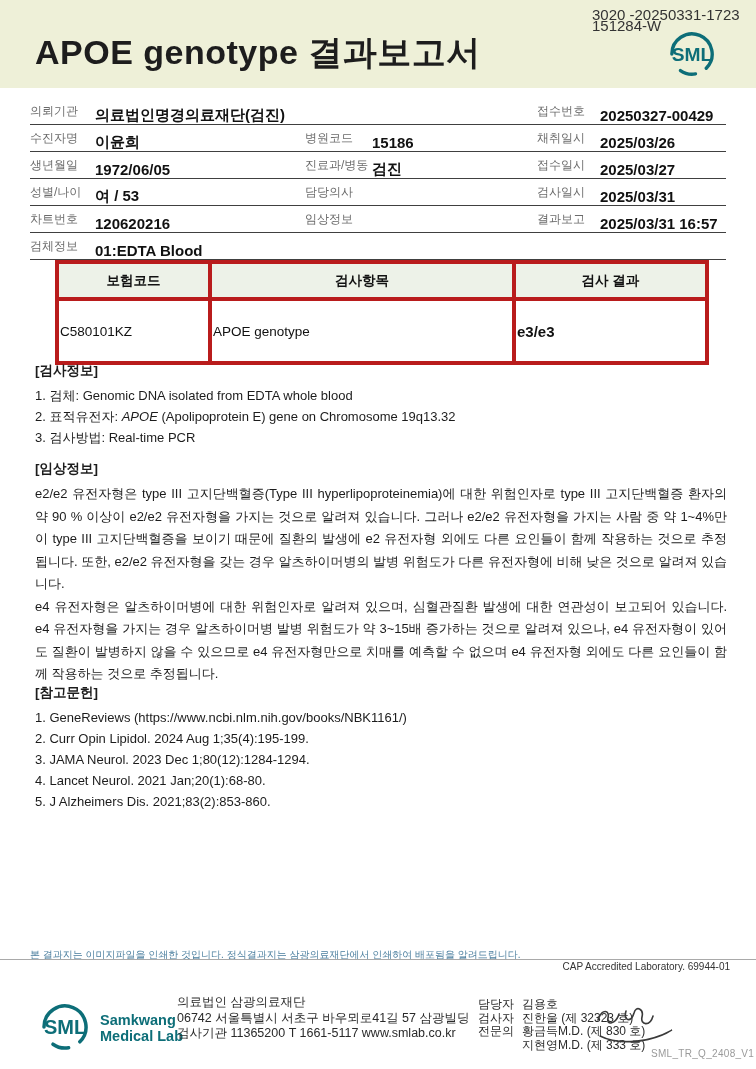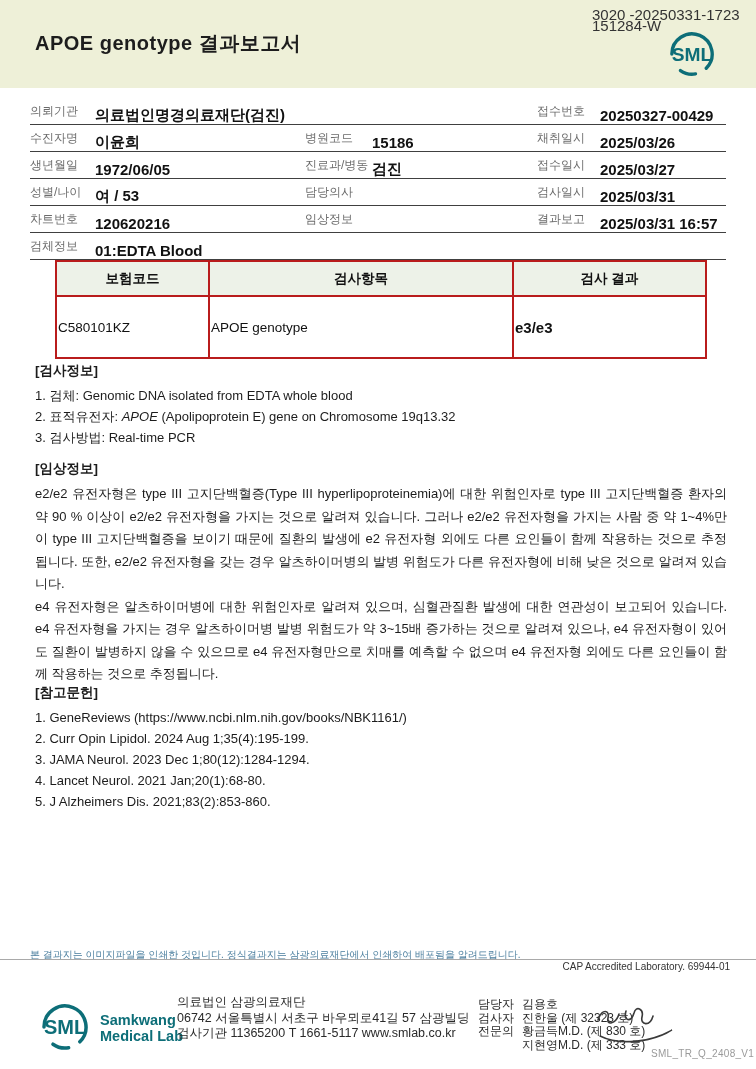--- a/index.html
+++ b/index.html
@@ -2,32 +2,32 @@
 <html><head>
 <meta charset="utf-8">
 <style>
   html,body{margin:0;padding:0;background:#fff;}
   .page{
     position:relative;width:756px;height:1069px;background:#ffffff;
     font-family:"Liberation Sans","DejaVu Sans",sans-serif;color:#1c1c1c;overflow:hidden;
   }
   
   .header{position:absolute;top:0;left:0;width:756px;height:88px;background:#eef0d8;}
-  .header .title{position:absolute;left:35px;top:30px;font-size:20px;font-weight:bold;color:#1d1d1d;letter-spacing:0.5px;}
+  .header .title{position:absolute;left:35px;top:30px;font-size:34px;font-weight:bold;color:#1d1d1d;letter-spacing:0.5px;}
   .doc-numbers{position:absolute;left:592px;top:9px;font-size:15px;line-height:11px;color:#333;}
   .logo-svg{position:absolute;}
   .header .logo-svg{left:668px;top:30px;width:48px;height:48px;}
   
   .patient-table{position:absolute;top:98px;left:30px;width:696px;}
   .p-row{display:grid;grid-template-columns:65px 210px 67px 165px 63px 1fr;align-items:center;height:26px;border-bottom:1px solid #404040;}
   .p-label{font-size:12px;color:#6b6b6b;white-space:nowrap;}
   .p-value{font-size:15px;color:#111;font-weight:bold;white-space:nowrap;margin-top:8px;}
   
   .result-table{position:absolute;top:260px;left:55px;width:650px;border-collapse:collapse;table-layout:fixed;}
-  .result-table th,.result-table td{border:2px solid #b91c1c;}
+  .result-table th,.result-table td{border:4px solid #b91c1c;}
   .result-table th{background:#edf2e8;height:31px;font-size:13.5px;font-weight:bold;color:#111;}
   .result-table td{height:58px;font-size:13.5px;color:#111;background:#fff;}
   .result-table td.result{font-weight:bold;font-size:15px;}
   
   .section{position:absolute;left:35px;width:692px;font-size:13px;color:#1c1c1c;}
   .section .heading{font-weight:bold;font-size:13.5px;margin-bottom:5px;}
   .section .line{line-height:21px;}
   .section .para{line-height:22.5px;text-align:justify;}
   .sec-test{top:362px;}
   .sec-clinical{top:452px;margin-top:8px;}

